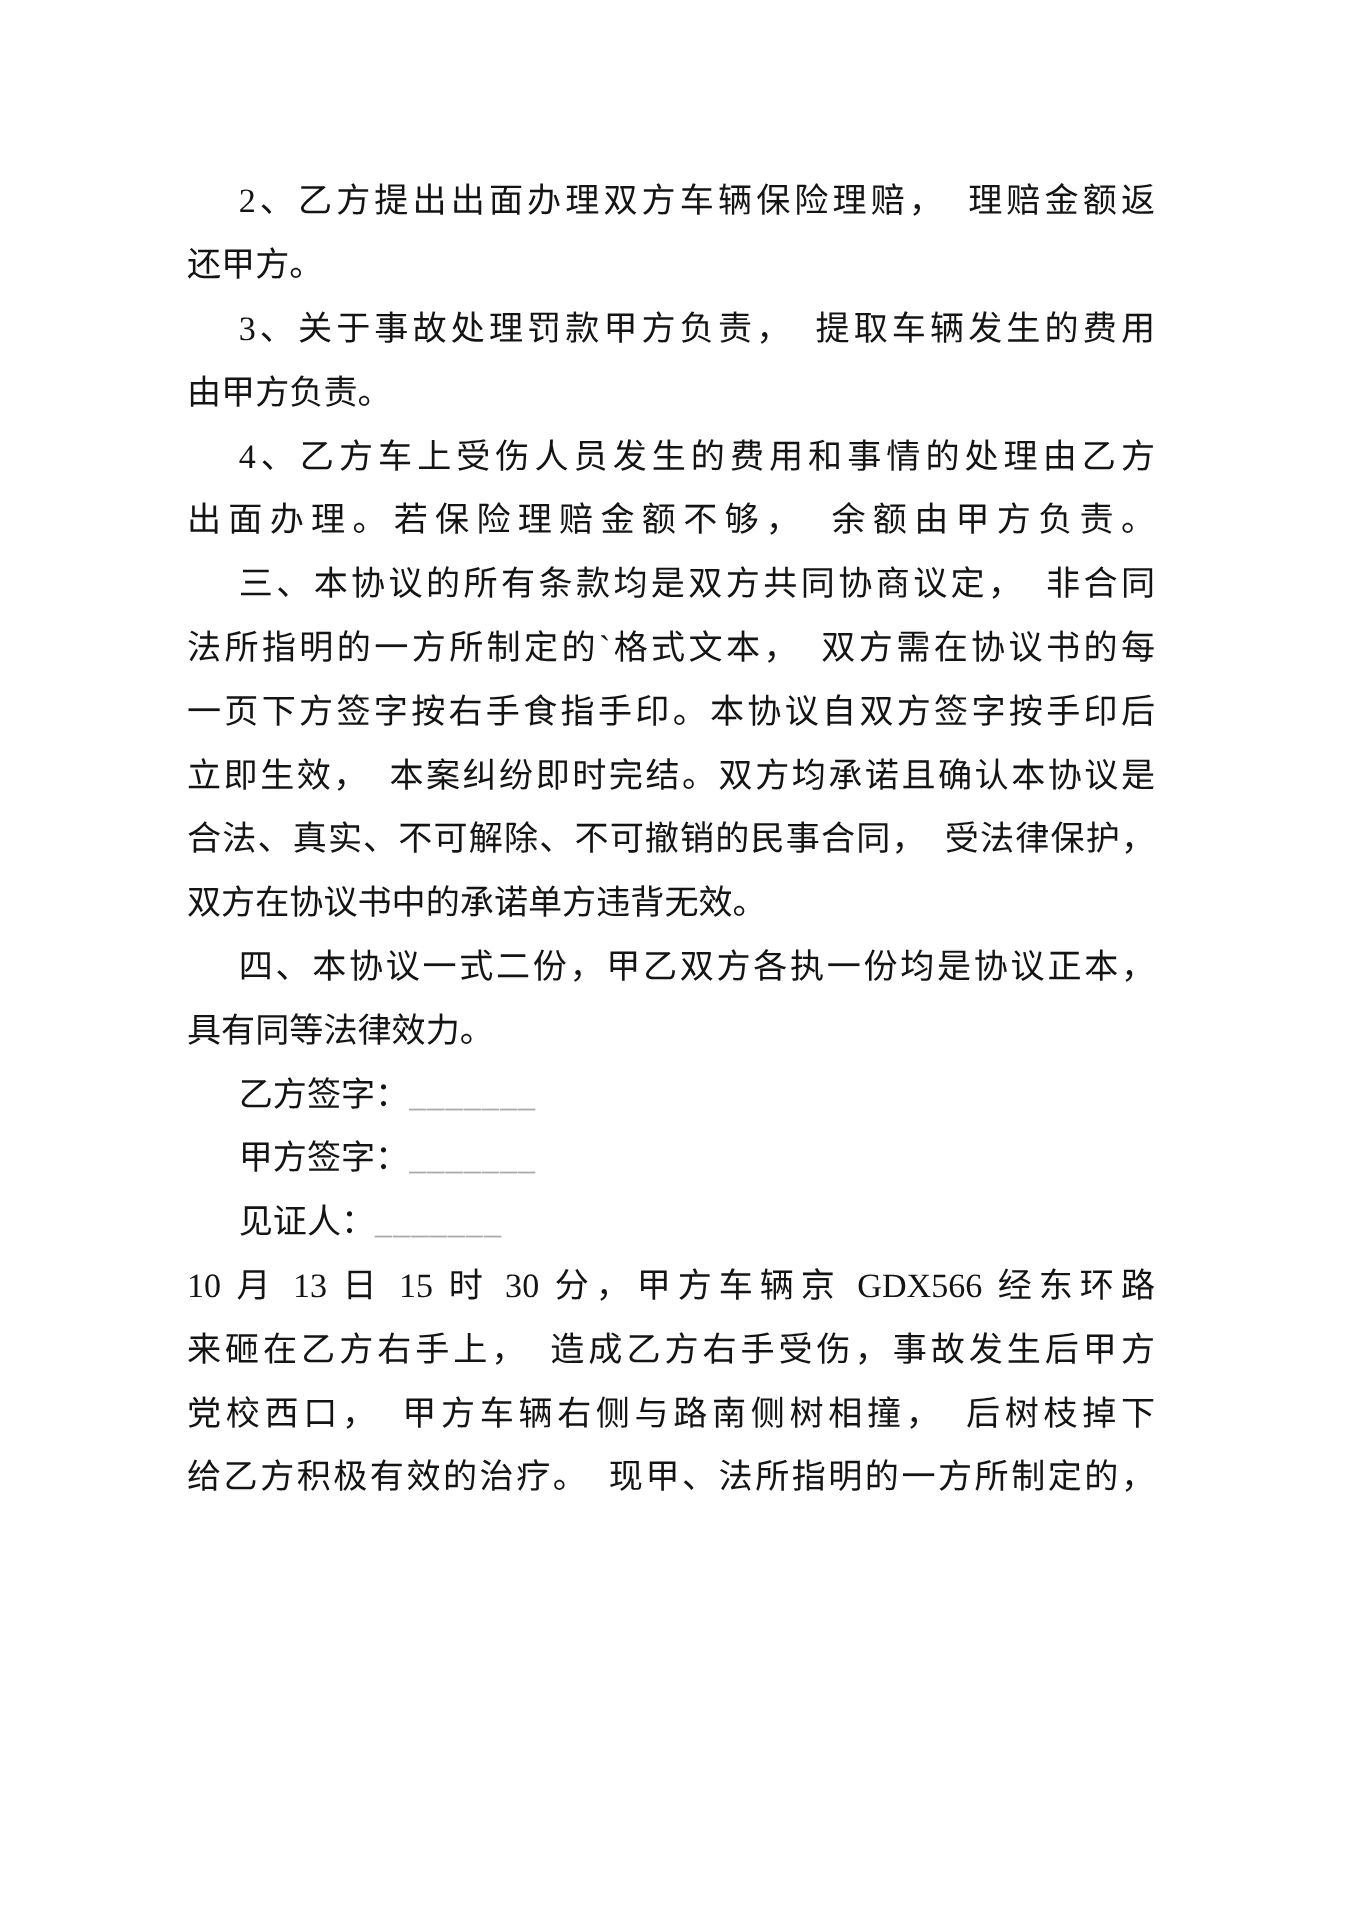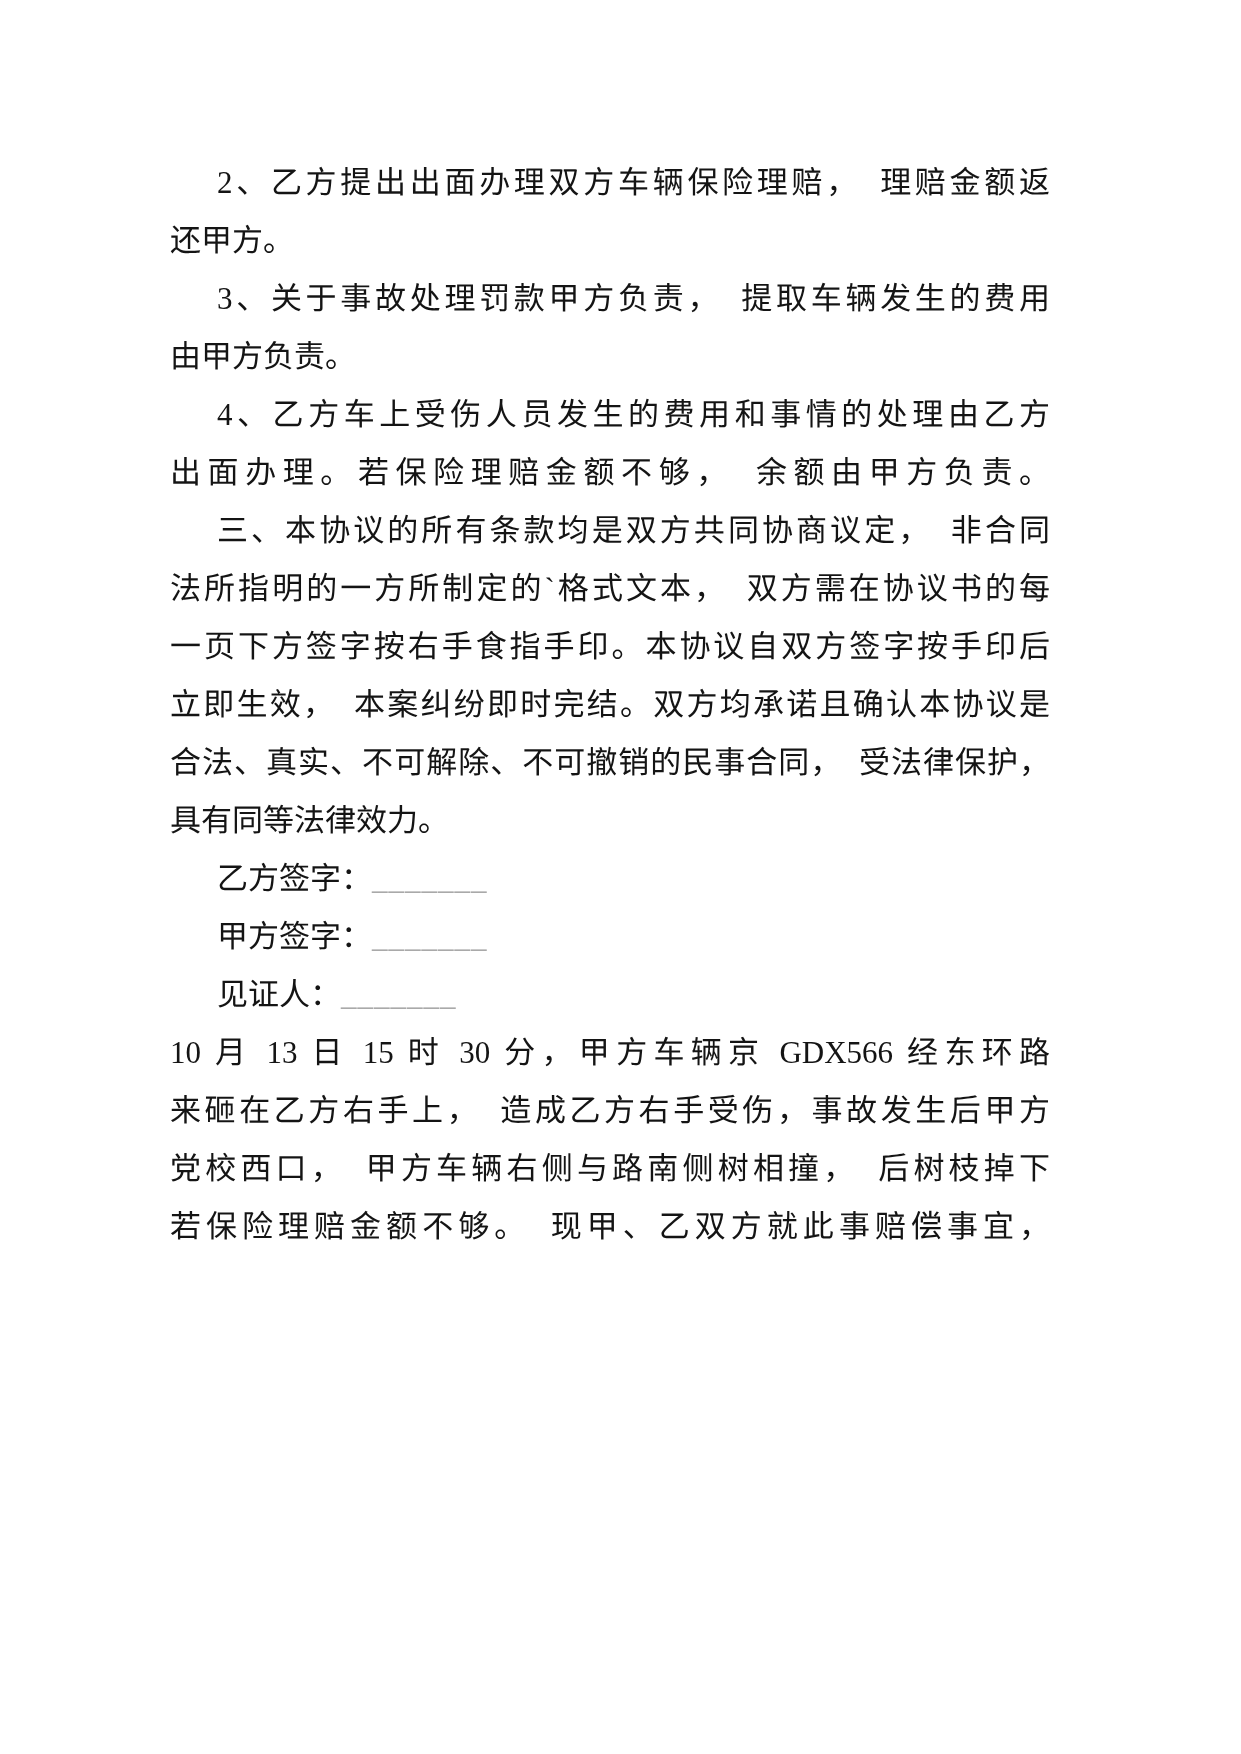--- a/index.html
+++ b/index.html
@@ -51,33 +51,35 @@
     <div class="line indent fill">4、乙方车上受伤人员发生的费用和事情的处理由乙方</div>
     <div class="line fill">出面办理。若保险理赔金额不够，　余额由甲方负责。</div>
   </div>
 
   <div class="para">
     <div class="line indent fill">三、本协议的所有条款均是双方共同协商议定，　非合同</div>
     <div class="line fill">法所指明的一方所制定的`格式文本，　双方需在协议书的每</div>
     <div class="line fill">一页下方签字按右手食指手印。本协议自双方签字按手印后</div>
     <div class="line fill">立即生效，　本案纠纷即时完结。双方均承诺且确认本协议是</div>
     <div class="line fill">合法、真实、不可解除、不可撤销的民事合同，　受法律保护，</div>
+    <div class="line">双方在协议书中的承诺单方违背无效。</div>
   </div>
 
   <div class="para">
+    <div class="line indent fill">四、本协议一式二份，甲乙双方各执一份均是协议正本，</div>
     <div class="line">具有同等法律效力。</div>
   </div>
 
   <div class="para">
     <div class="line indent"><span>乙方签字：</span><span class="blank">_______</span></div>
     <div class="line indent"><span>甲方签字：</span><span class="blank">_______</span></div>
     <div class="line indent"><span>见证人：</span><span class="blank">_______</span></div>
   </div>
 
 
   <div class="para">
     <div class="line fill">10 月 13 日 15 时 30 分，甲方车辆京 GDX566 经东环路</div>
     <div class="line fill">来砸在乙方右手上，　造成乙方右手受伤，事故发生后甲方</div>
     <div class="line fill">党校西口，　甲方车辆右侧与路南侧树相撞，　后树枝掉下</div>
-    <div class="line fill">若保险理赔金额不够。　现甲、乙双方就此事赔偿事宜，</div>
+    <div class="line fill">给乙方积极有效的治疗。　现甲、法所指明的一方所制定的，</div>
   </div>
 
 </div>
 
 </body></html>

